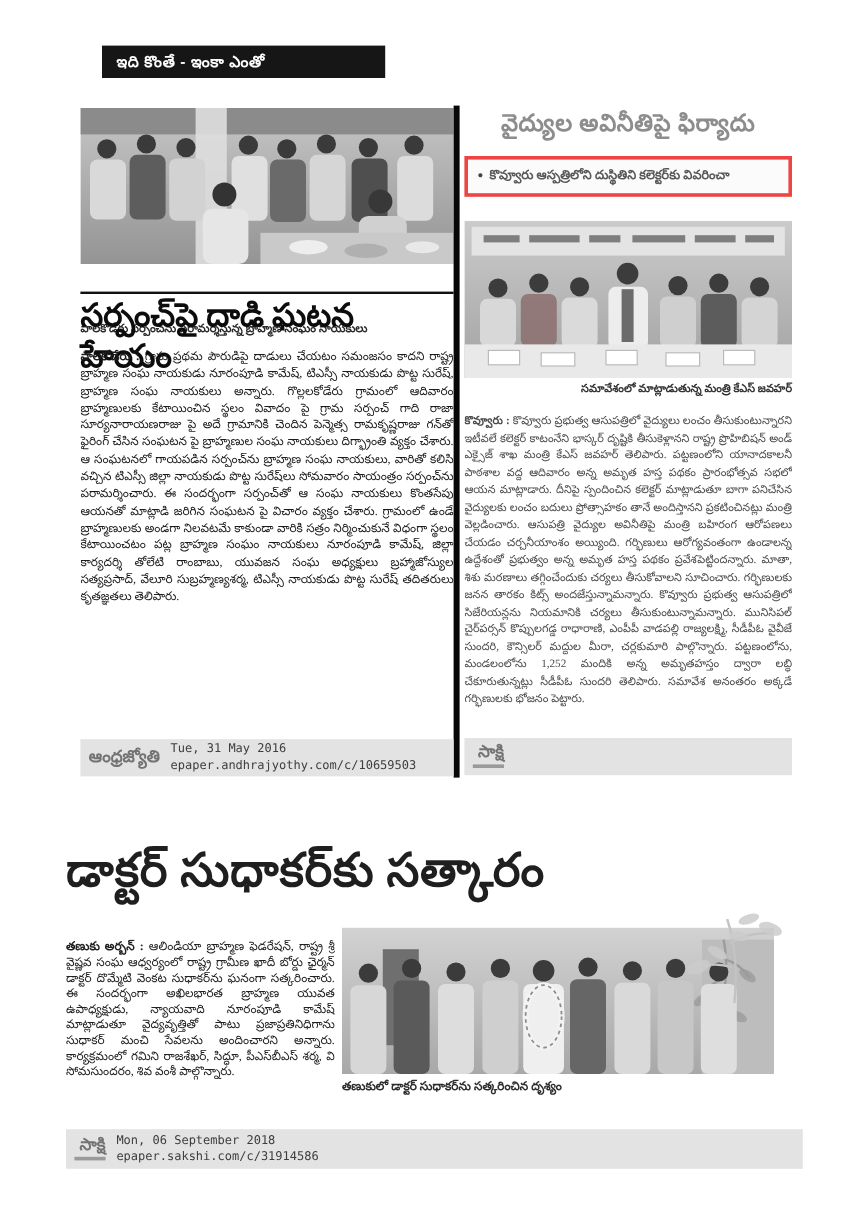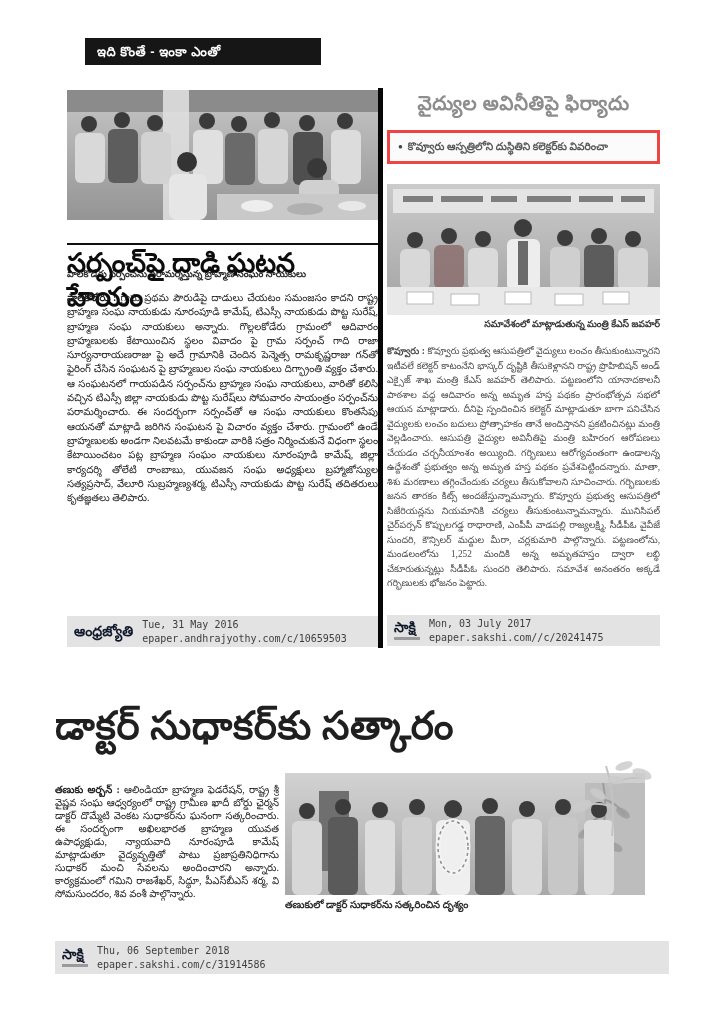--- a/index.html
+++ b/index.html
@@ -22,21 +22,21 @@
   .a1-body{left:67px;top:291px;width:311px;height:320px;font-size:10px;line-height:1.43;
     text-align:justify;color:#1c1c1c;overflow:hidden;}
   .a1-body .lead,.a2-body .lead,.a3-body .lead{font-weight:bold;}
   .vline{left:378px;top:88px;width:5px;height:560px;background:#070707;}
   .footer{
     background:#e3e3e3;display:flex;align-items:center;gap:9px;padding:0 7px;box-sizing:border-box;
   }
   .f1{left:67px;top:616px;width:311px;height:31px;}
   .f2{left:387px;top:615px;width:273px;height:31px;}
   .f3{left:55px;top:941px;width:614px;height:33px;}
-  .paper-logo{font-weight:bold;font-size:14px;color:#0f172a;white-space:nowrap;line-height:1;}
+  .paper-logo{font-weight:bold;font-size:14px;color:#737373;white-space:nowrap;line-height:1;text-align:right;}
   .paper-logo .sub{display:block;height:3px;width:26px;background:#9a9a9a;margin-top:2px;}
   .footer-meta{font-family:"DejaVu Sans Mono","Liberation Mono",monospace;font-size:10px;
     line-height:1.35;color:#3e3e3e;white-space:nowrap;}
   
   .a2-title{left:387px;top:92px;width:273px;font-size:20px;font-weight:bold;color:#8d8d8d;
     text-align:center;letter-spacing:.5px;}
   .a2-bullets{left:387px;top:130px;width:273px;border:3px solid #ef4444;background:#fbfbfb;
     box-sizing:border-box;padding:5px 8px 6px;}
   .a2-bullets .b{font-size:10.6px;font-weight:bold;color:#585858;line-height:1.65;}
   .a2-bullets .dot{margin-right:5px;font-size:8px;vertical-align:1px;color:#444;}
@@ -158,21 +158,20 @@
       <rect x="118" y="108" width="26" height="12"></rect>
         <rect x="168" y="110" width="28" height="11"></rect>
       <rect x="216" y="108" width="26" height="12"></rect>
     </g>
   </svg>
 </div>
 <div class="abs a2-caption">సమావేశంలో మాట్లాడుతున్న మంత్రి కేఎస్ జవహర్</div>
 <div class="abs a2-body"><span class="lead">కొవ్వూరు :</span> <span>కొవ్వూరు ప్రభుత్వ ఆసుపత్రిలో వైద్యులు లంచం తీసుకుంటున్నారని ఇటీవలే కలెక్టర్ కాటంనేని భాస్కర్ దృష్టికి తీసుకెళ్లానని రాష్ట్ర ప్రొహిబిషన్ అండ్ ఎక్సైజ్ శాఖ మంత్రి కేఎస్ జవహర్ తెలిపారు. పట్టణంలోని యానాదకాలనీ పాఠశాల వద్ద ఆదివారం అన్న అమృత హస్త పథకం ప్రారంభోత్సవ సభలో ఆయన మాట్లాడారు. దీనిపై స్పందించిన కలెక్టర్ మాట్లాడుతూ బాగా పనిచేసిన వైద్యులకు లంచం బదులు ప్రోత్సాహకం తానే అందిస్తానని ప్రకటించినట్లు మంత్రి వెల్లడించారు. ఆసుపత్రి వైద్యుల అవినీతిపై మంత్రి బహిరంగ ఆరోపణలు చేయడం చర్చనీయాంశం అయ్యింది. గర్భిణులు ఆరోగ్యవంతంగా ఉండాలన్న ఉద్దేశంతో ప్రభుత్వం అన్న అమృత హస్త పథకం ప్రవేశపెట్టిందన్నారు. మాతా, శిశు మరణాలు తగ్గించేందుకు చర్యలు తీసుకోవాలని సూచించారు. గర్భిణులకు జనన తారకం కిట్స్ అందజేస్తున్నామన్నారు. కొవ్వూరు ప్రభుత్వ ఆసుపత్రిలో సిజేరియన్లను నియమానికి చర్యలు తీసుకుంటున్నామన్నారు. మునిసిపల్ చైర్‌పర్సన్ కొప్పులగడ్డ రాధారాణి, ఎంపీపీ వాడపల్లి రాజ్యలక్ష్మి, సీడీపీఓ వైవీజే సుందరి, కౌన్సిలర్ మద్దుల మీరా, చర్లకుమారి పాల్గొన్నారు. పట్టణంలోను, మండలంలోను 1,252 మందికి అన్న అమృతహస్తం ద్వారా లబ్ధి చేకూరుతున్నట్లు సీడీపీఓ సుందరి తెలిపారు. సమావేశ అనంతరం అక్కడే గర్భిణులకు భోజనం పెట్టారు.</span></div>
 <div class="abs footer f2">
   <span class="paper-logo"><span>సాక్షి</span><span class="sub"></span></span>
-  <span class="footer-meta"><span>Mon, 03 July 2017</span><br><span>epaper.sakshi.com//c/20241475</span></span>
 </div>
 
 <div class="abs a3-headline">డాక్టర్ సుధాకర్‌కు సత్కారం</div>
 <div class="abs a3-body"><span class="lead">తణుకు అర్బన్ :</span> <span>ఆలిండియా బ్రాహ్మణ ఫెడరేషన్, రాష్ట్ర శ్రీ వైష్ణవ సంఘ ఆధ్వర్యంలో రాష్ట్ర గ్రామీణ ఖాదీ బోర్డు ఛైర్మన్ డాక్టర్ దొమ్మేటి వెంకట సుధాకర్‌ను ఘనంగా సత్కరించారు. ఈ సందర్భంగా అఖిలభారత బ్రాహ్మణ యువత ఉపాధ్యక్షుడు, న్యాయవాది నూరంపూడి కామేష్ మాట్లాడుతూ వైద్యవృత్తితో పాటు ప్రజాప్రతినిధిగాను సుధాకర్ మంచి సేవలను అందించారని అన్నారు. కార్యక్రమంలో గమిని రాజశేఖర్, సిద్ధూ, పీఎస్‌బీఎస్ శర్మ, వి సోమసుందరం, శివ వంశీ పాల్గొన్నారు.</span></div>
 <div class="abs a3-photo">
   <svg width="360" height="122" viewBox="0 0 360 122" xmlns="http://www.w3.org/2000/svg">
     <defs>
       <linearGradient id="g3" x1="0" y1="0" x2="0" y2="1">
         <stop offset="0" stop-color="#d2d2d2"></stop>
           <stop offset="1" stop-color="#a8a8a8"></stop>
@@ -229,14 +228,14 @@
       <ellipse cx="72" cy="10" rx="9" ry="4" transform="rotate(-18 72 10)"></ellipse>
       <ellipse cx="30" cy="50" rx="10" ry="5" transform="rotate(-22 30 50)"></ellipse>
       <ellipse cx="46" cy="38" rx="9" ry="4" transform="rotate(30 46 38)"></ellipse>
       <ellipse cx="64" cy="24" rx="8" ry="4" transform="rotate(10 64 24)"></ellipse>
     </g>
   </svg>
 </div>
 <div class="abs a3-caption">తణుకులో డాక్టర్ సుధాకర్‌ను సత్కరించిన దృశ్యం</div>
 <div class="abs footer f3">
   <span class="paper-logo"><span>సాక్షి</span><span class="sub"></span></span>
-  <span class="footer-meta"><span>Thu, 06 September 2018</span><br><span>epaper.sakshi.com/c/31914586</span></span>
+  <span class="footer-meta"><span>Mon, 06 September 2018</span><br><span>epaper.sakshi.com/c/31914586</span></span>
 </div>
 
 </body></html>

